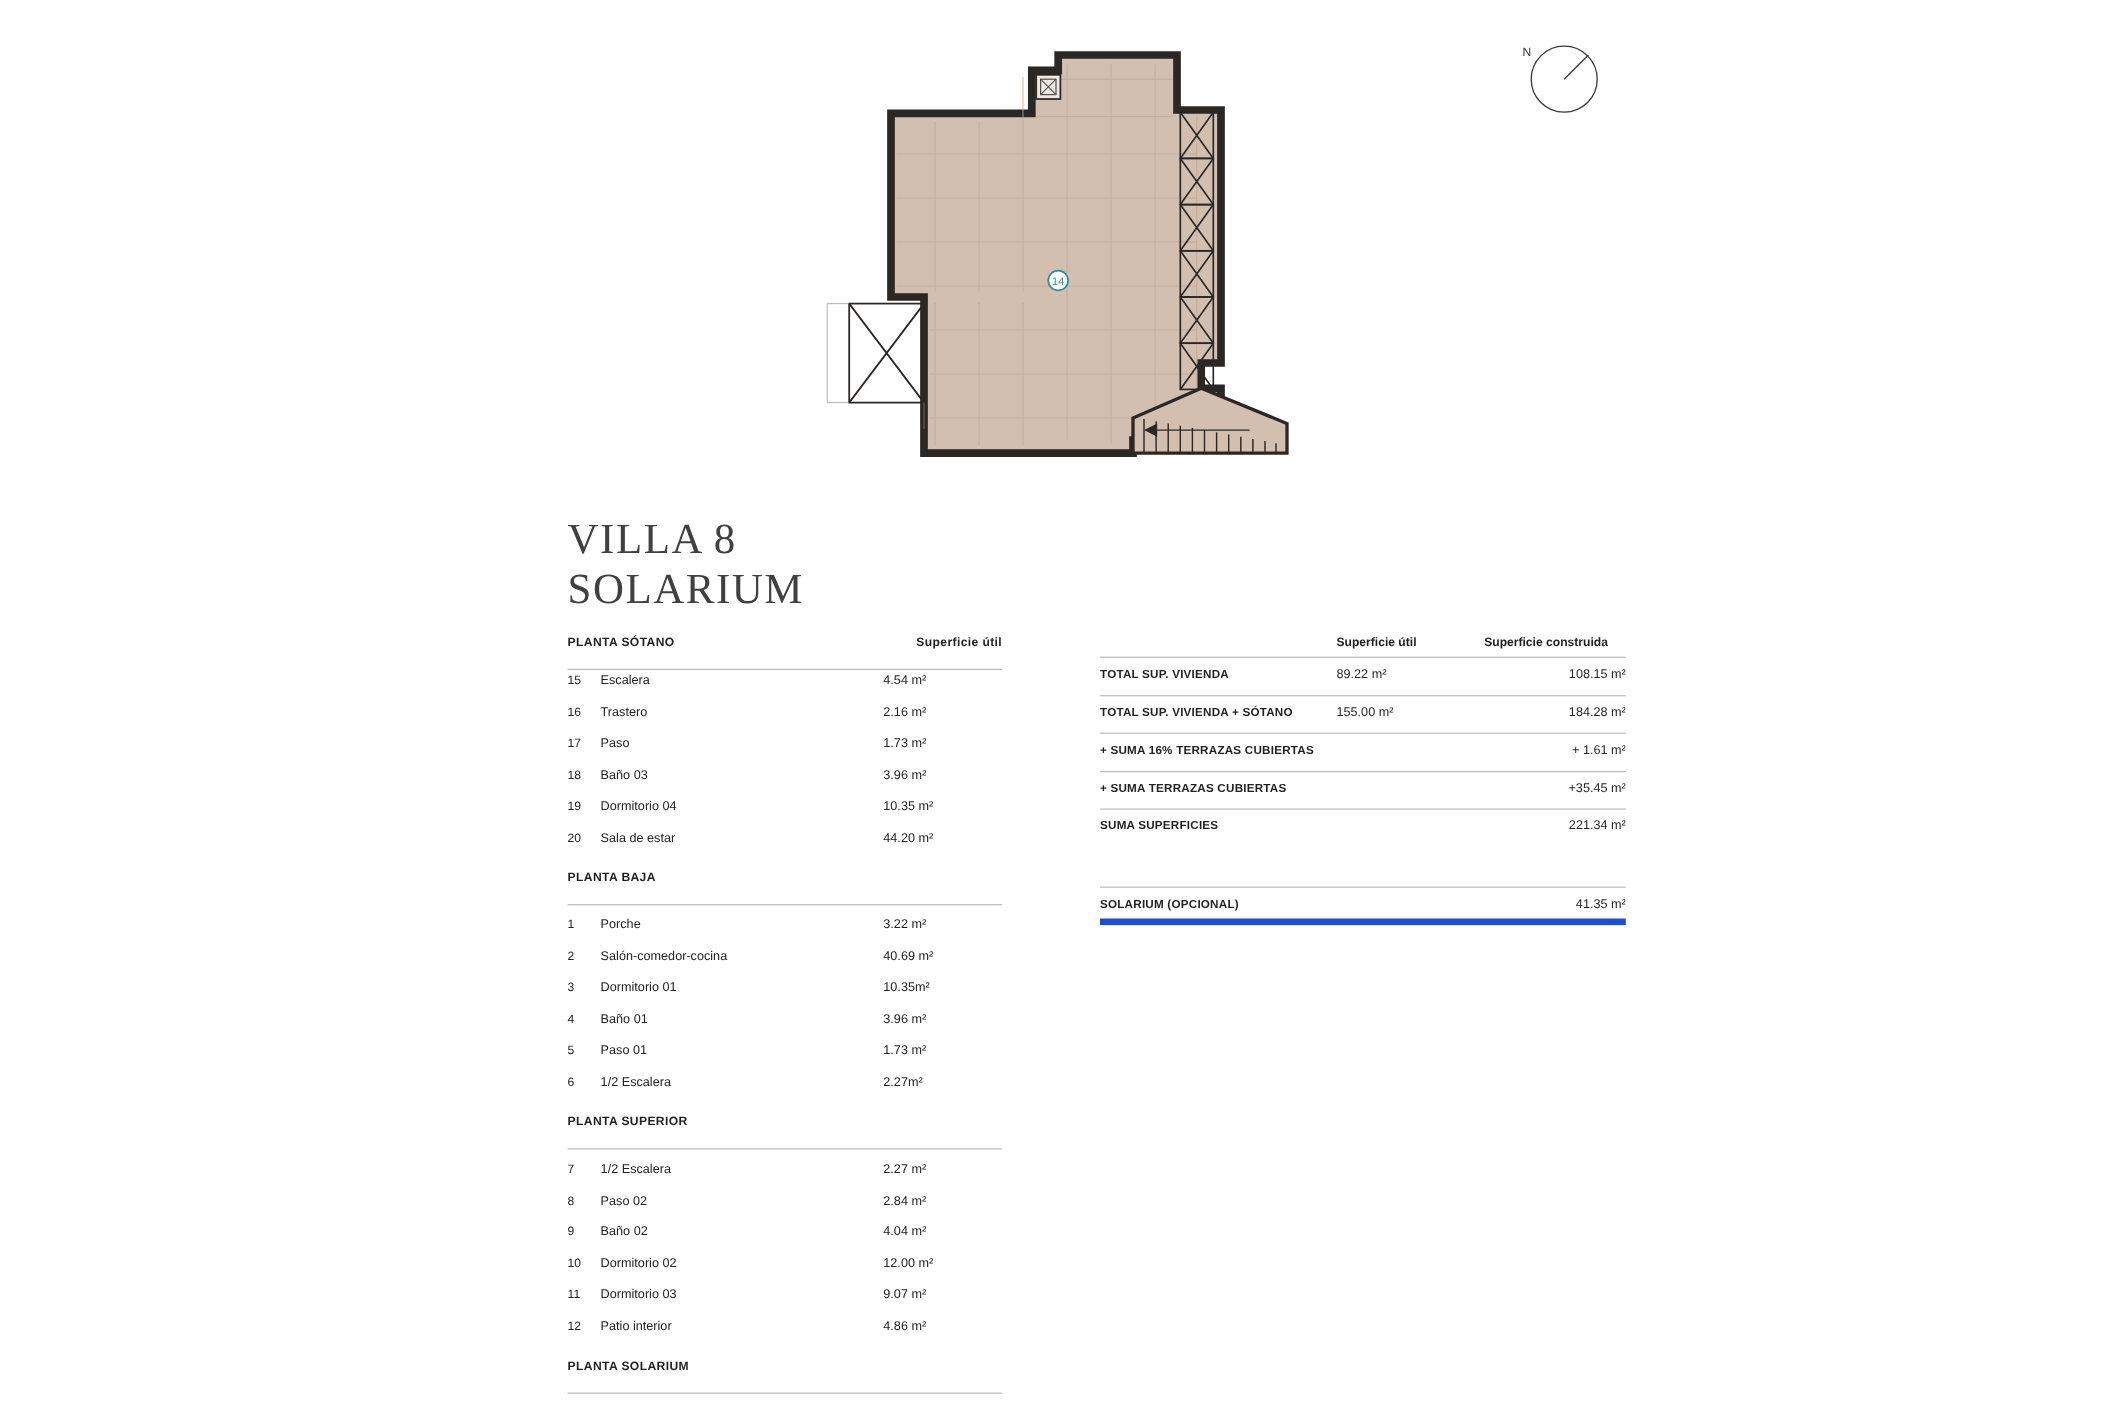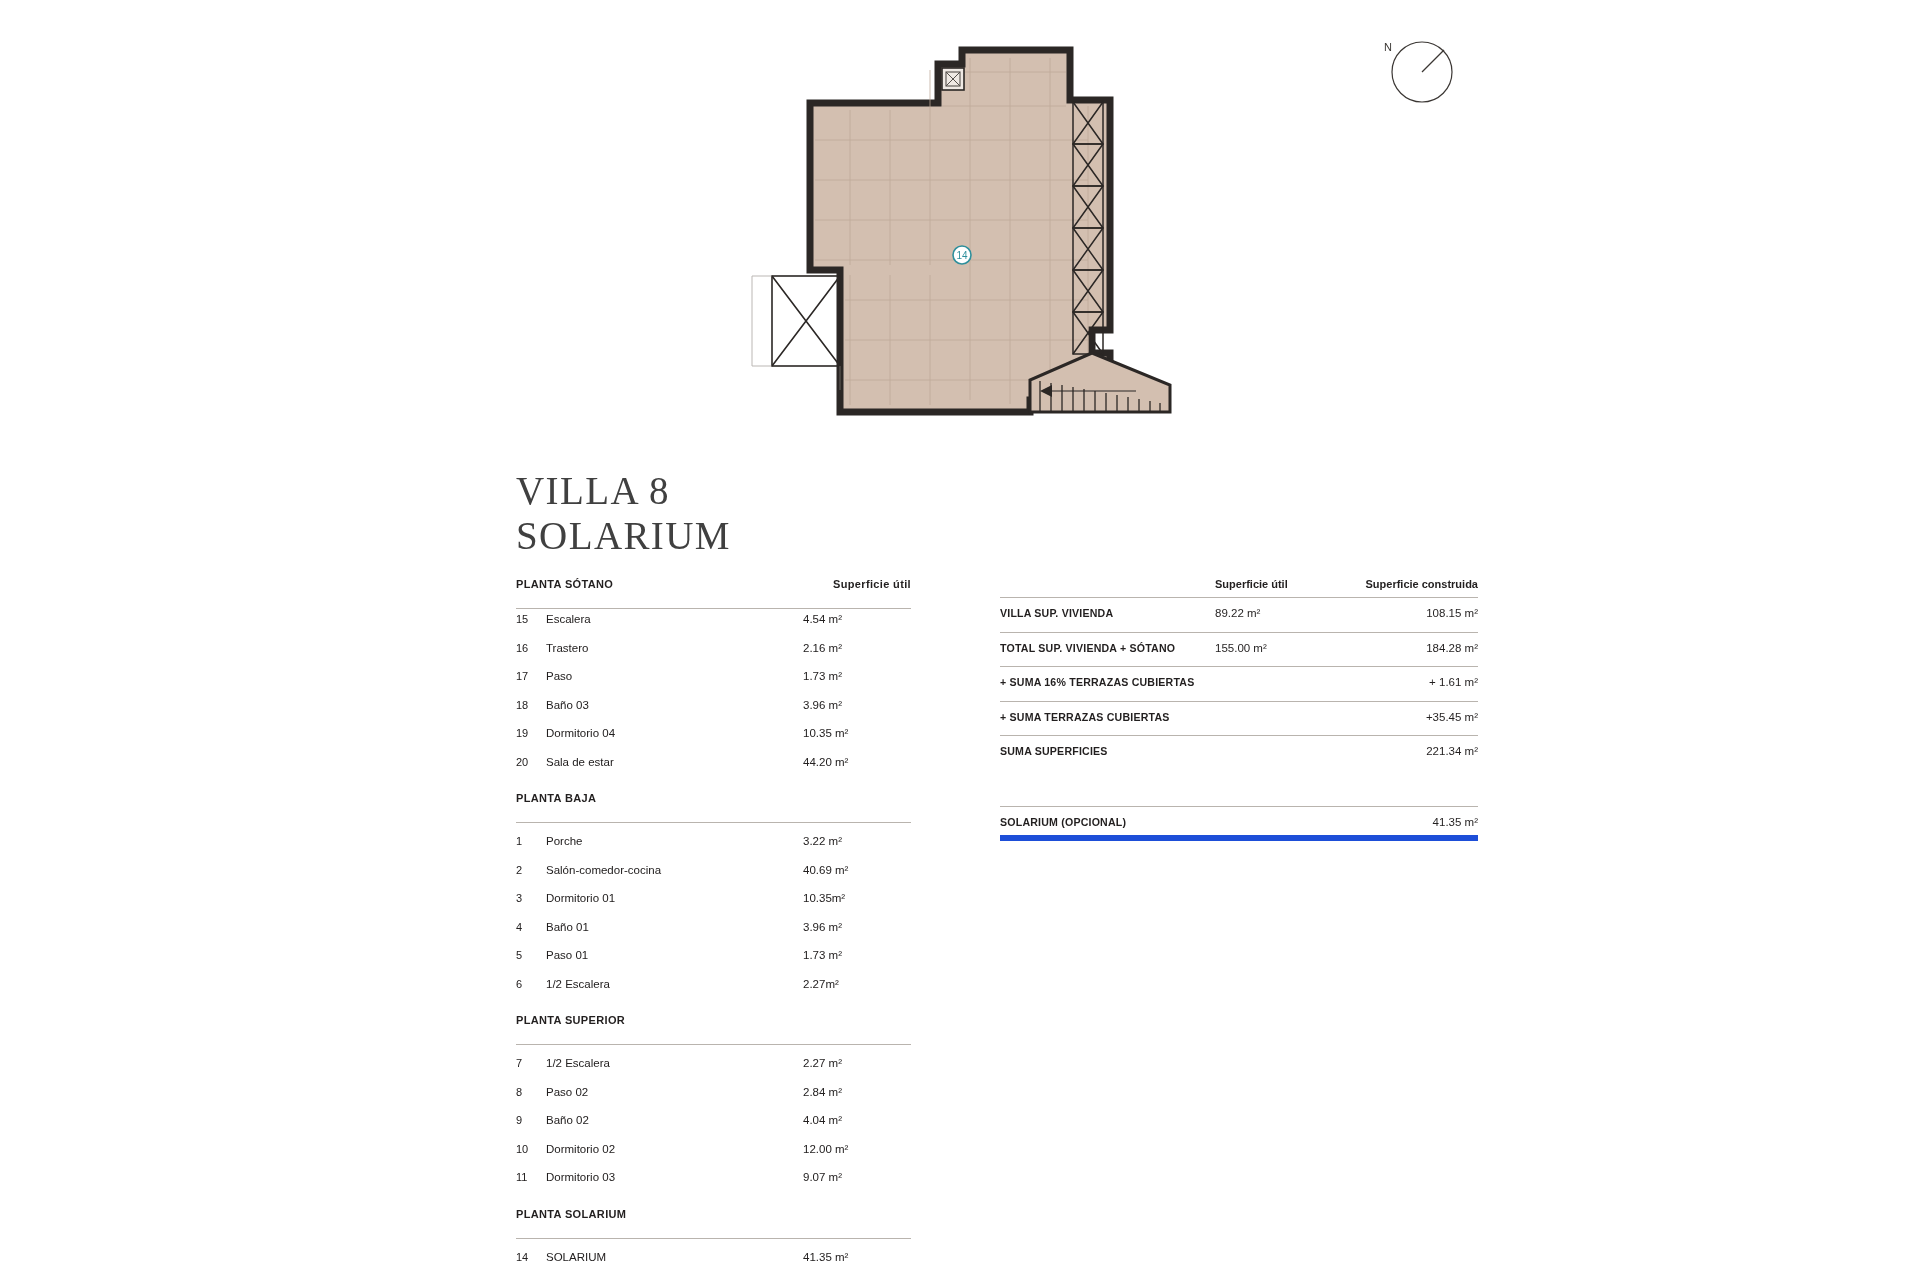--- a/index.html
+++ b/index.html
@@ -112,21 +112,21 @@
     padding-bottom: 7px;
   }
   #right-table .head .c2 {
     width: 118px;
     flex: 0 0 118px;
     text-align: left;
   }
   #right-table .head .c3 {
     width: 145px;
     flex: 0 0 145px;
-    text-align: right;
+    text-align: center;
   }
   .srow {
     display: flex;
     align-items: baseline;
     height: 34.6px;
     border-top: 1px solid #b9b4ae;
     padding-top: 9px;
     box-sizing: border-box;
   }
   .srow .c1 {
@@ -355,20 +355,25 @@
   <div class="row">
     <span class="num">10</span>
     <span class="name">Dormitorio 02</span>
     <span class="area">12.00 m²</span>
   </div>
   <div class="row">
     <span class="num">11</span>
     <span class="name">Dormitorio 03</span>
     <span class="area">9.07 m²</span>
   </div>
+  <div class="row">
+    <span class="num">12</span>
+    <span class="name">Patio interior</span>
+    <span class="area">4.86 m²</span>
+  </div>
 
   <div class="gap"></div>
   <div class="sec-head plain">
     <span>PLANTA SOLARIUM</span>
     <span></span>
   </div>
   <div class="gap"></div>
   <div class="row">
     <span class="num">14</span>
     <span class="name">SOLARIUM</span>
@@ -376,21 +381,21 @@
   </div>
 </div>
 
 <div id="right-table">
   <div class="head">
     <span class="c2">Superficie útil</span>
     <span class="c3">Superficie construida</span>
   </div>
 
   <div class="srow">
-    <span class="c1">VILLA SUP. VIVIENDA</span>
+    <span class="c1">TOTAL SUP. VIVIENDA</span>
     <span class="c2">89.22 m²</span>
     <span class="c3">108.15 m²</span>
   </div>
   <div class="srow">
     <span class="c1">TOTAL SUP. VIVIENDA + SÓTANO</span>
     <span class="c2">155.00  m²</span>
     <span class="c3">184.28 m²</span>
   </div>
   <div class="srow">
     <span class="c1">+ SUMA 16% TERRAZAS CUBIERTAS</span>

